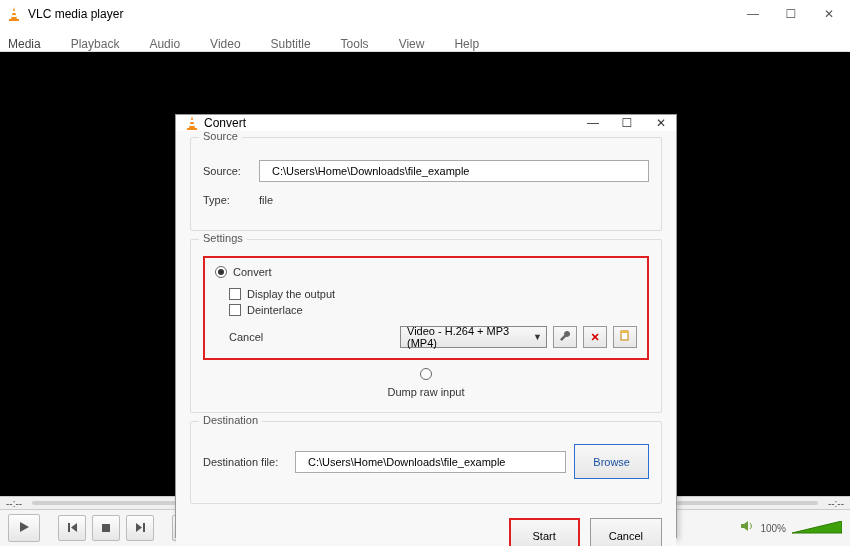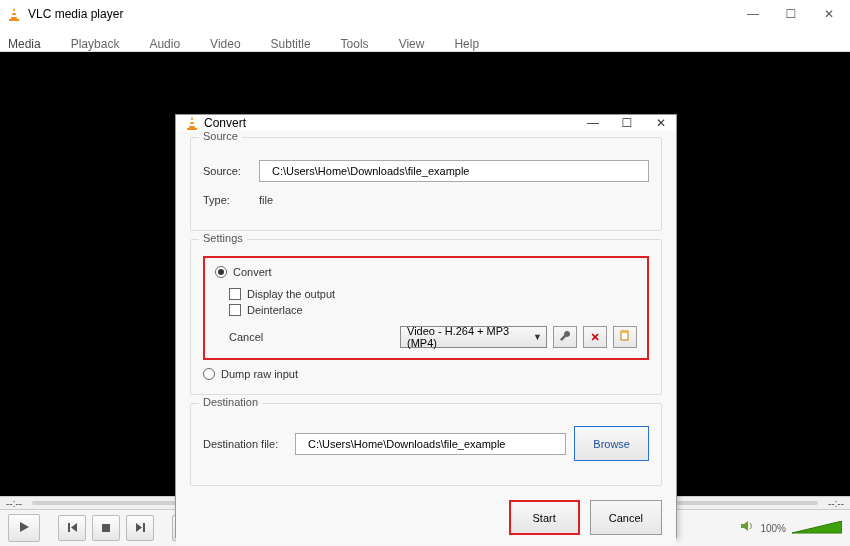--- a/index.html
+++ b/index.html
@@ -175,21 +175,21 @@
                 <span>
                   <svg width="12" height="12" viewBox="0 0 12 12">
                       <rect x="2" y="1" width="7" height="9" fill="#fff" stroke="#c88000"></rect>
                       <rect x="2" y="1" width="7" height="2" fill="#f4b848"></rect>
                     </svg>
                 </span>
               </div>
             </div>
           </div>
 
-          <div class="radio" style="margin-top:4px;">
+          <div class="radio" style="margin-top:4px;flex-direction:column;">
             <span class="dot"></span>
             <span>Dump raw input</span>
           </div>
         </div>
 
         <div class="group">
           <span class="group-title">Destination</span>
           <div class="row">
             <span class="lbl" style="min-width:84px;">Destination file:</span>
             <input class="input-text" value="C:\Users\Home\Downloads\file_example" style="">

